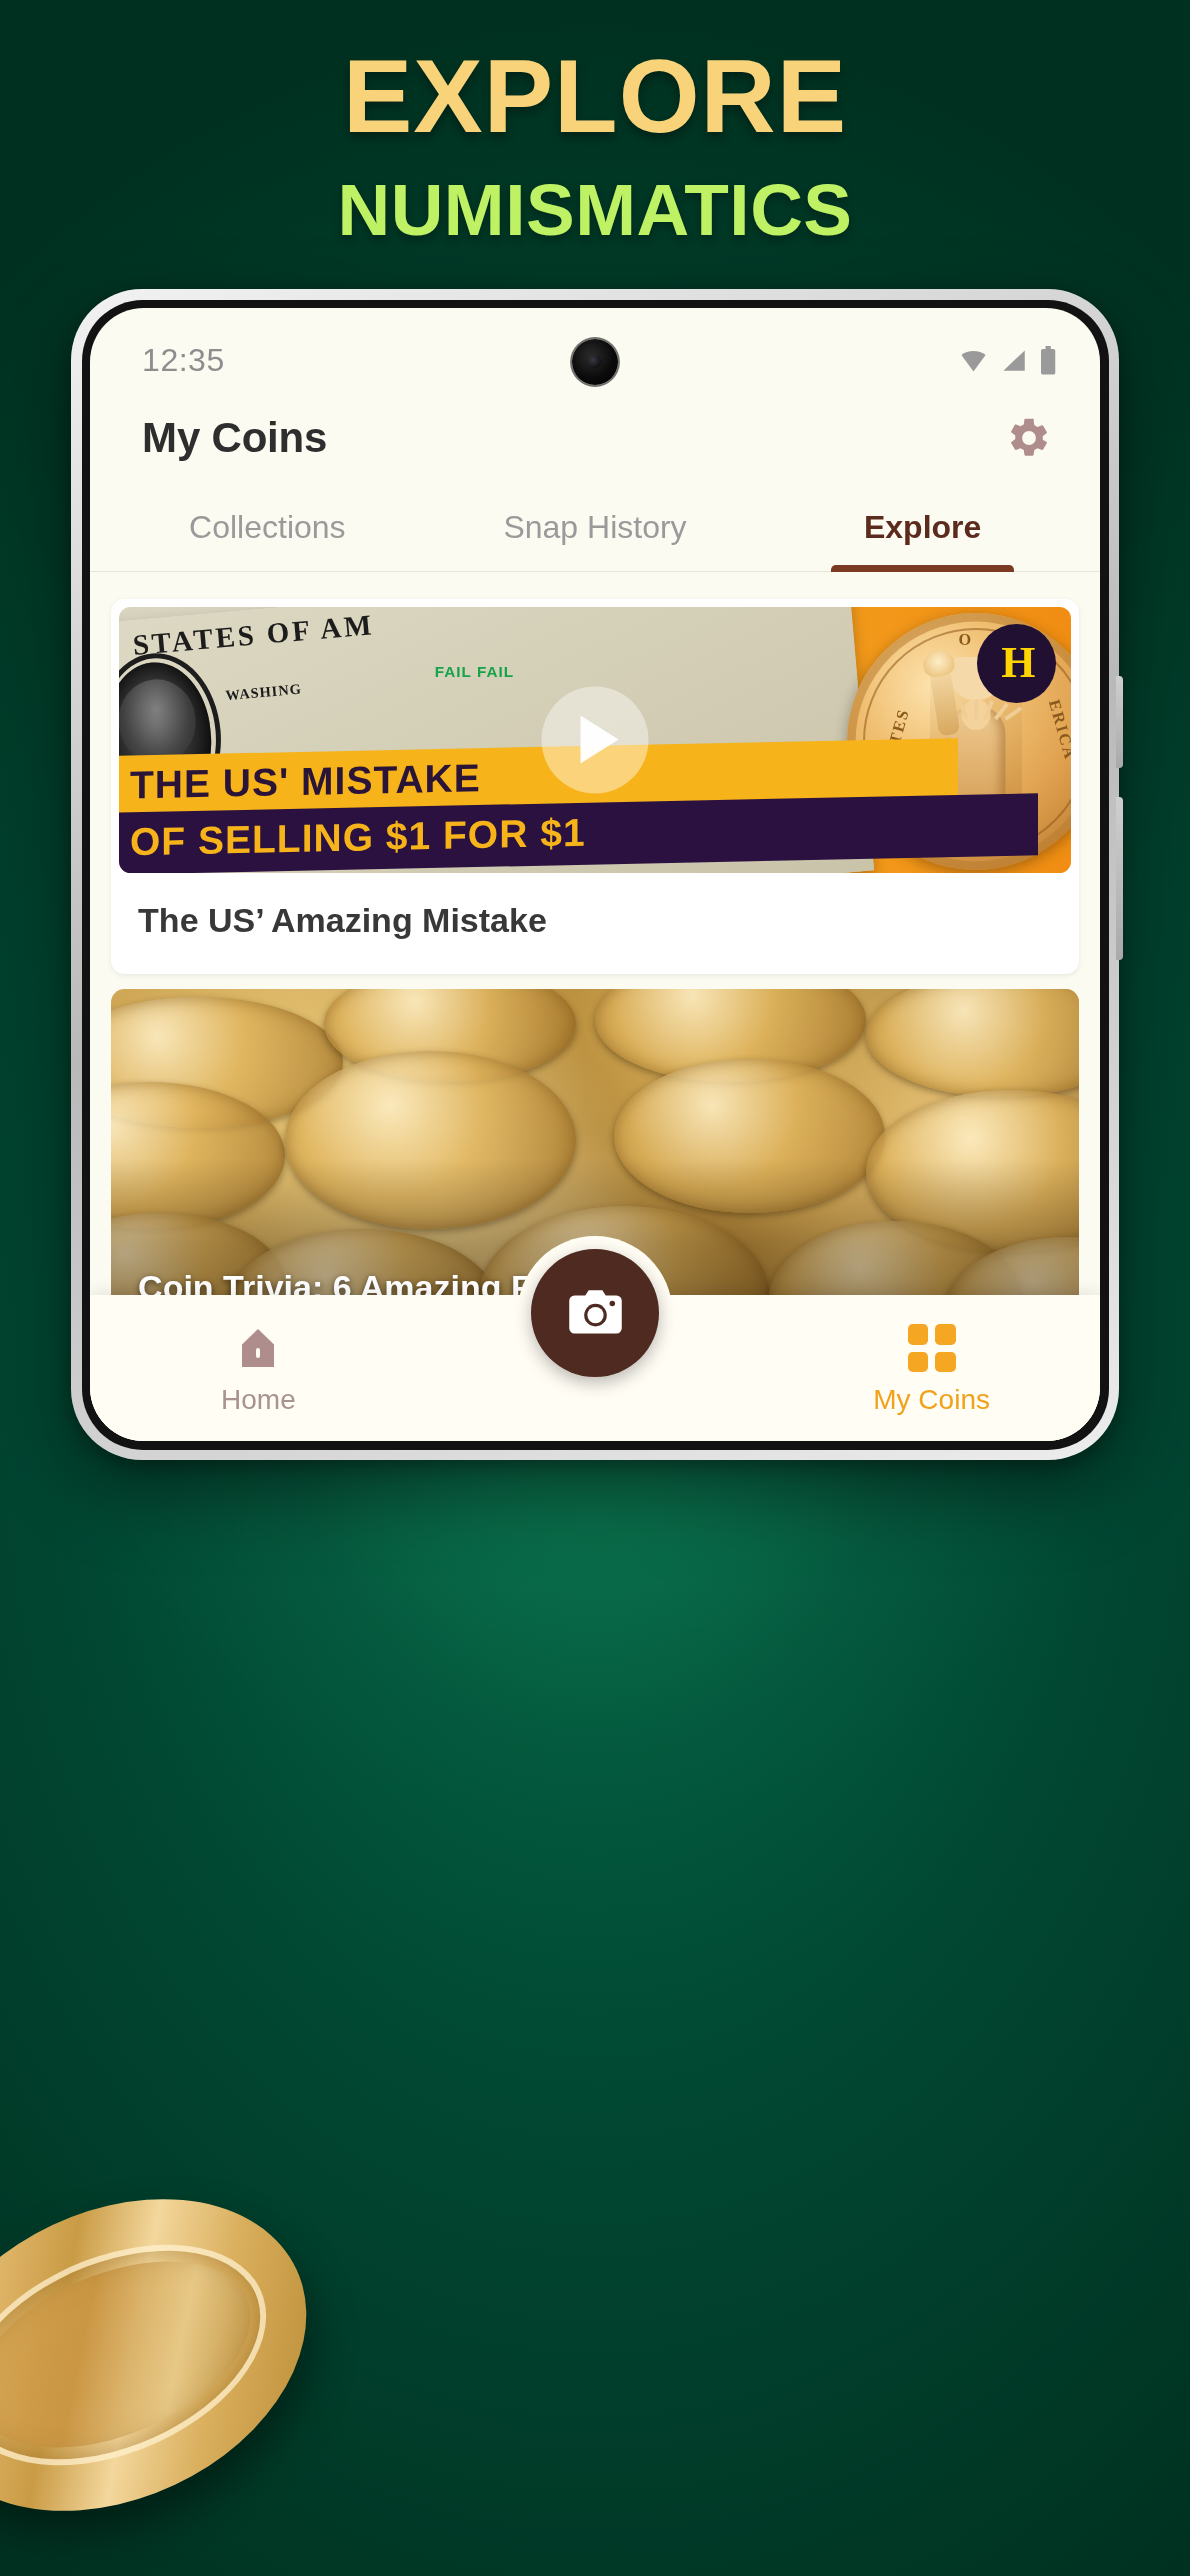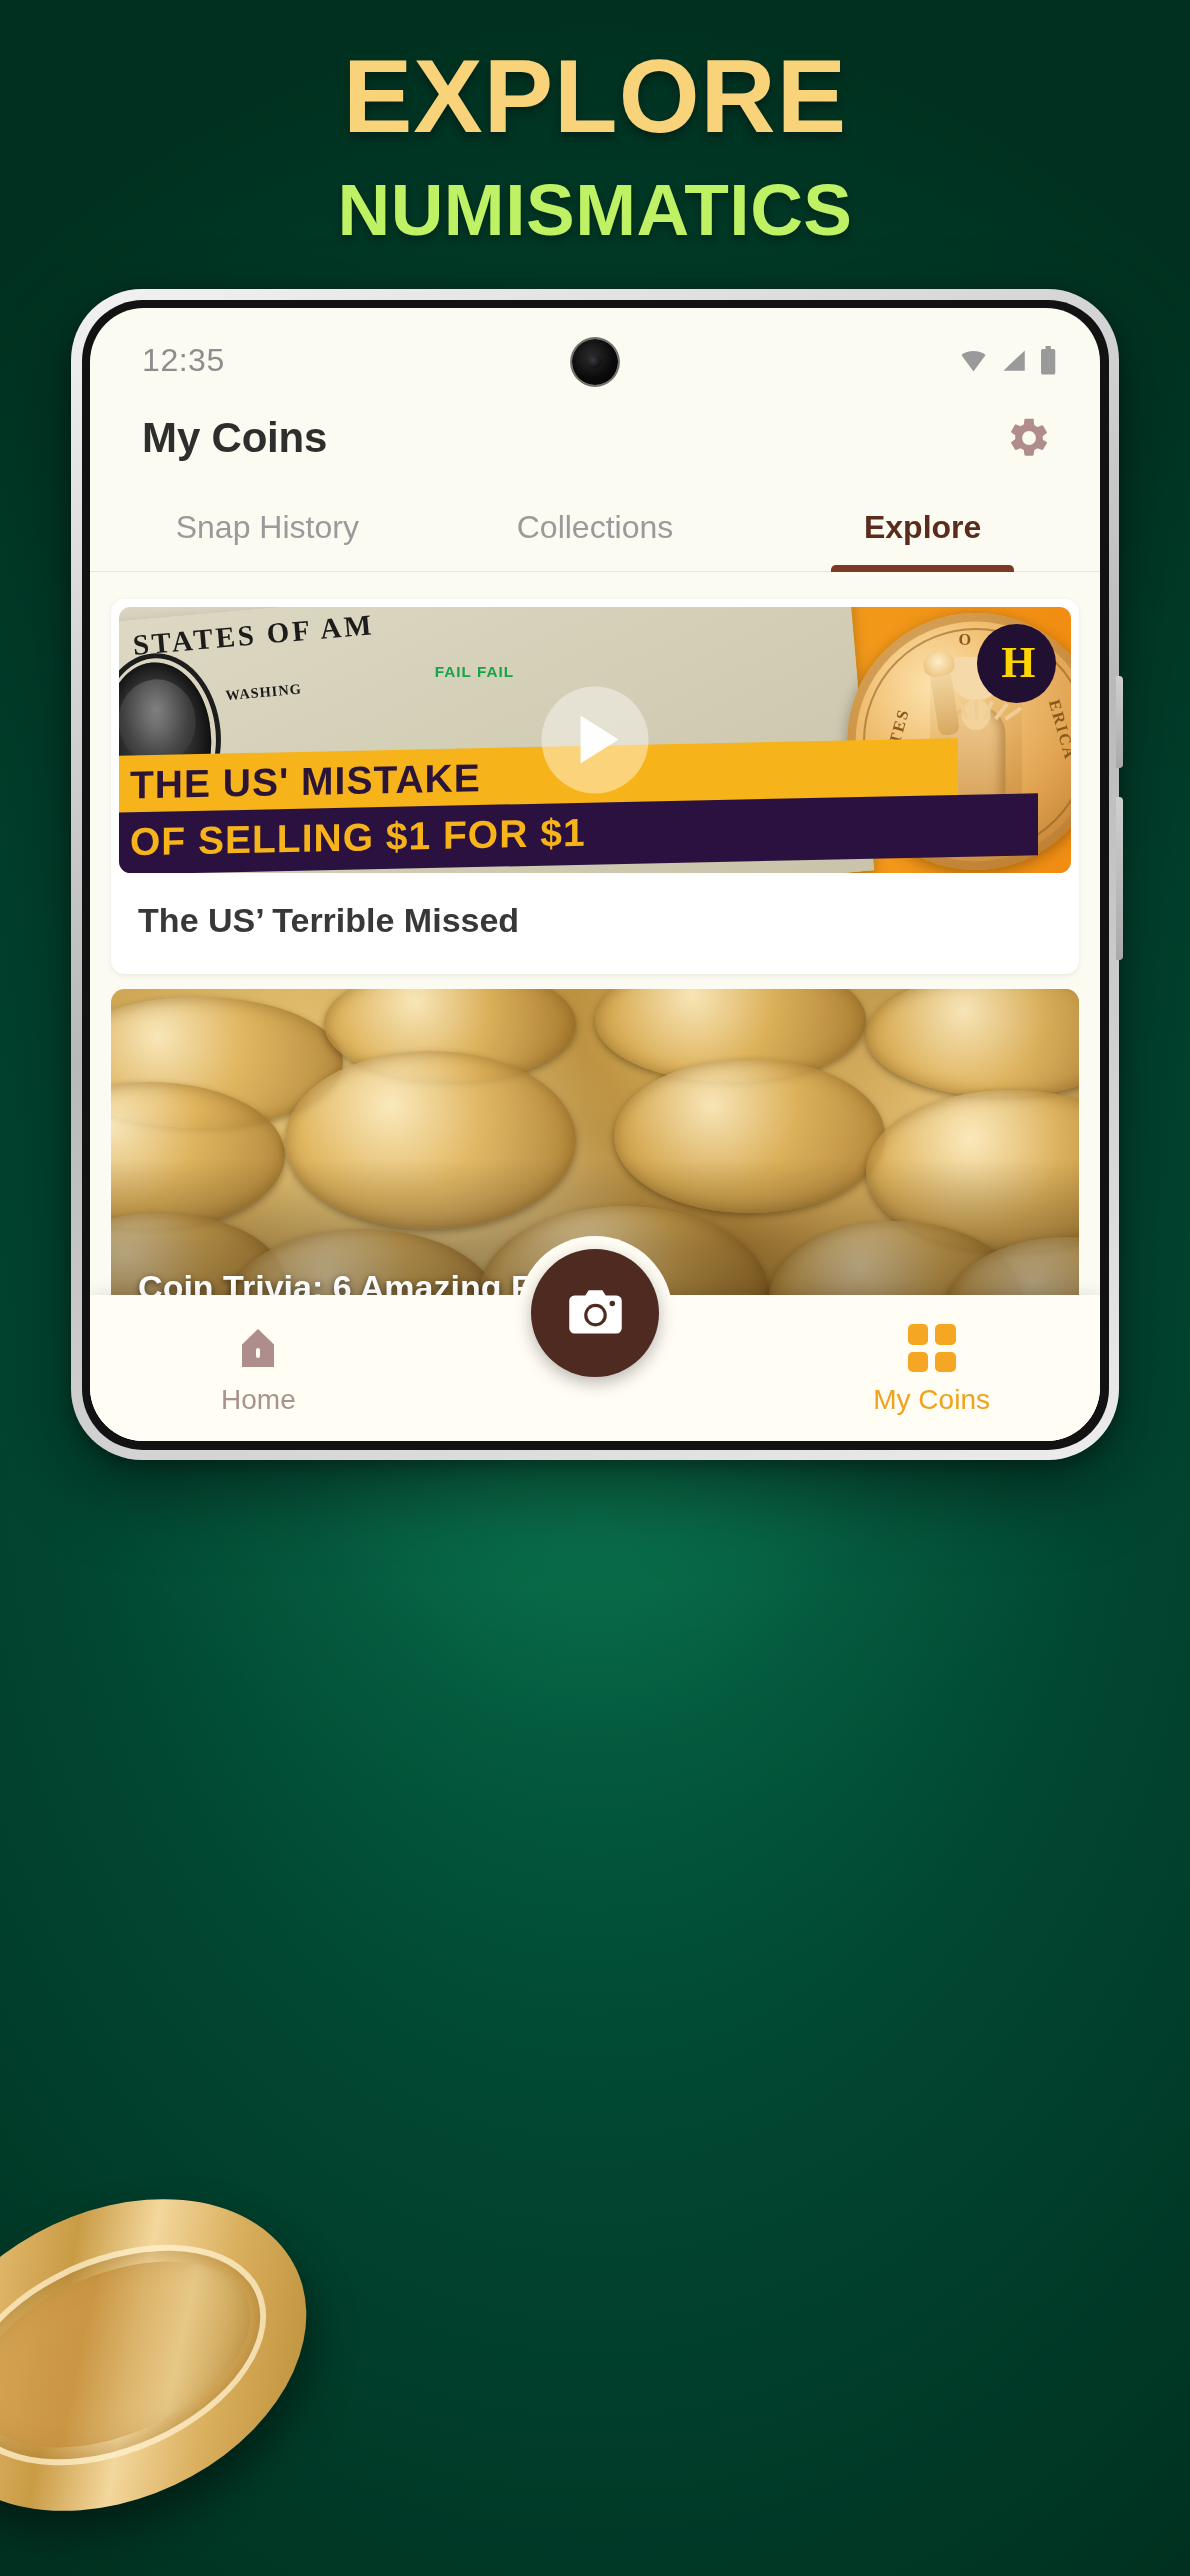--- a/index.html
+++ b/index.html
@@ -433,22 +433,22 @@
         </div>
 
         <div class="appbar">
           <div class="app-title">My Coins</div>
           <svg class="gear" viewBox="0 0 24 24">
             <path fill="#B08D8D" d="M19.14 12.94a7.07 7.07 0 0 0 .05-.94 7.07 7.07 0 0 0-.05-.94l2.03-1.58a.49.49 0 0 0 .12-.61l-1.92-3.32a.49.49 0 0 0-.59-.22l-2.39.96a7.03 7.03 0 0 0-1.62-.94l-.36-2.54A.48.48 0 0 0 13.93 2h-3.84a.48.48 0 0 0-.48.41l-.36 2.54c-.59.24-1.13.56-1.62.94l-2.39-.96a.49.49 0 0 0-.59.22L2.73 8.47a.49.49 0 0 0 .12.61l2.03 1.58a7.3 7.3 0 0 0 0 1.88l-2.03 1.58a.49.49 0 0 0-.12.61l1.92 3.32c.12.22.37.3.59.22l2.39-.96c.5.38 1.03.7 1.62.94l.36 2.54c.04.24.24.41.48.41h3.84c.24 0 .44-.17.48-.41l.36-2.54c.59-.24 1.13-.56 1.62-.94l2.39.96c.22.08.47 0 .59-.22l1.92-3.32a.49.49 0 0 0-.12-.61zM12 15.6A3.6 3.6 0 1 1 15.6 12 3.6 3.6 0 0 1 12 15.6z"></path>
           </svg>
         </div>
 
         <div class="tabs">
+          <div class="tab">Collections</div>
           <div class="tab">Snap History</div>
-          <div class="tab">Collections</div>
           <div class="tab active">Explore</div>
         </div>
 
         <div class="content">
 
           <div class="card">
             <div class="thumb">
 
               <div class="bill">
                 <div class="bill-txt">ED STATES OF AM</div>
@@ -492,21 +492,21 @@
                 <b>THE US' MISTAKE</b>
               </div>
               <div class="band-d">
                 <b>OF SELLING $1 FOR $1</b>
               </div>
 
               <div class="play"></div>
             </div>
 
             <div class="card-title">
-              <div>The US’ Terrible Missed</div>
+              <div>The US’ Amazing Mistake</div>
             </div>
           </div>
 
           <div class="photo-card">
             <div class="coin-blobs">
               <i style="left:-6%;top:2%;width:30%;height:34%"></i>
               <i style="left:22%;top:-6%;width:26%;height:30%"></i>
               <i style="left:50%;top:-8%;width:28%;height:32%"></i>
               <i style="left:78%;top:-4%;width:28%;height:32%"></i>
               <i style="left:-10%;top:24%;width:28%;height:38%"></i>

